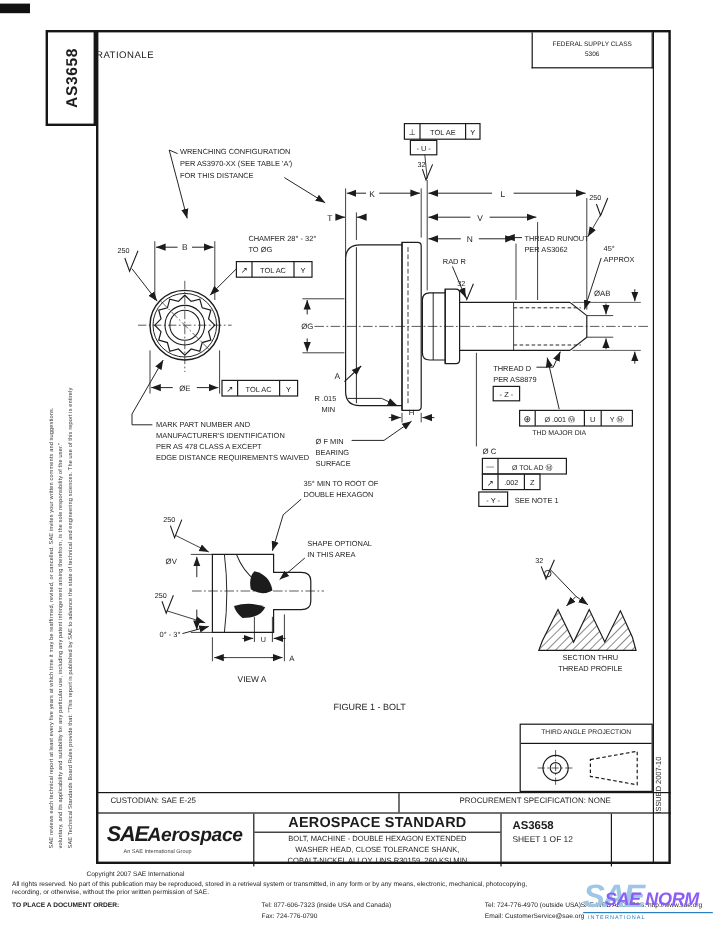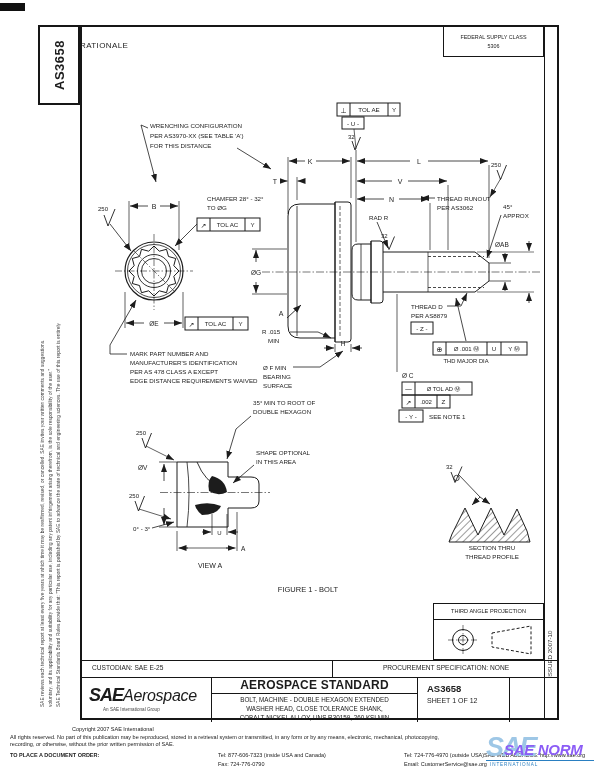--- a/index.html
+++ b/index.html
@@ -22,21 +22,21 @@
   .projbox{left:433px;top:603px;width:111px;height:57px;border:1.4px solid #161616;box-sizing:border-box}
   .projhead{height:15px;border-bottom:1.2px solid #161616;text-align:center;font-size:5.6px;line-height:15px}
   .inforow{left:80px;top:660px;width:479px;height:18px;border-top:1.5px solid #161616;border-bottom:1.5px solid #161616;
            box-sizing:border-box;display:flex}
   .inforow .c1{width:240px;padding-left:12px;font-size:6.6px;line-height:14px}
   .inforow .c2{flex:1;border-left:1.4px solid #161616;text-align:center;font-size:6.6px;line-height:14px}
   .tblock{left:80px;top:678px;width:479px;height:44px;box-sizing:border-box;display:flex}
   .tblock .cell{border-right:1.4px solid #161616;box-sizing:border-box}
   .logo-cell{width:132px;padding:7px 0 0 9px}
   .logo-sae{font-weight:800;font-style:italic;font-size:18px;letter-spacing:-1px}
-  .logo-aero{font-style:italic;font-size:16px;font-weight:400;letter-spacing:-.3px}
+  .logo-aero{font-style:italic;font-size:16px;font-weight:700;letter-spacing:-.3px}
   .logo-sub{font-size:4.6px;color:#444;margin:1px 0 0 14px}
   .title-cell{width:206px}
   .tb-head{height:15px;border-bottom:1.3px solid #161616;text-align:center;font-weight:bold;font-size:12px;line-height:14px;letter-spacing:.2px}
   .tb-lines{padding-top:2px;text-align:center;font-size:6.3px;line-height:1.42}
   .num-cell{width:92px;padding:5px 0 0 9px}
   .tb-num{font-weight:bold;font-size:9.5px}
   .tb-sheet{font-size:7px;margin-top:3px}
   .fcell{flex:1}
   .ft{position:absolute;font-size:5.5px;color:#222;white-space:nowrap}
   .wm{left:486px;top:731px;width:112px;height:44px}

